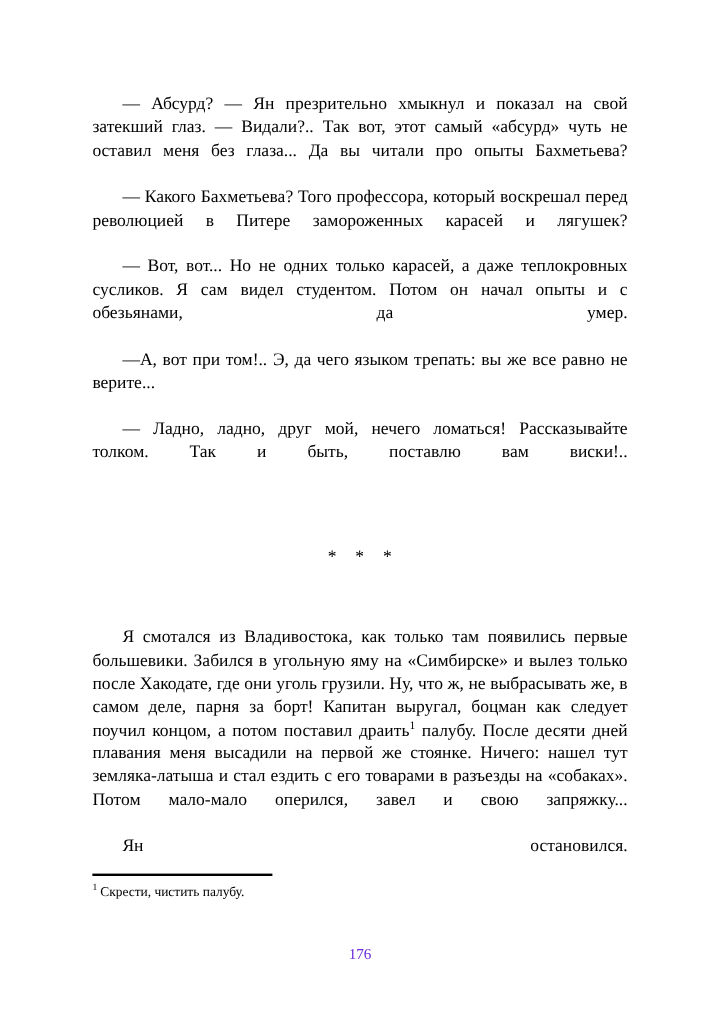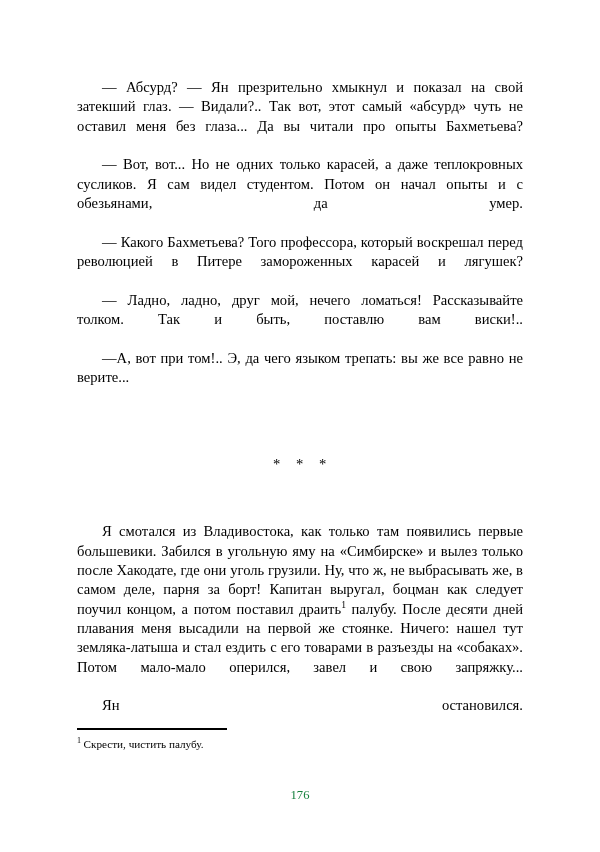--- a/index.html
+++ b/index.html
@@ -103,35 +103,35 @@
 
   
   .folio {
     position: absolute;
     left: 0;
     right: 0;
     top: 787px;
     text-align: center;
     font-size: 12.6px;
     line-height: 16px;
-    color: #15803d;
+    color: #6d28d9;
   }
 </style>
 </head>
 <body>
 
 <div class="page">
 
   <div class="text-block">
 
     <p class="para">— Абсурд? — Ян презрительно хмыкнул и показал на свой затекший глаз. — Видали?.. Так вот, этот самый «абсурд» чуть не оставил меня без глаза... Да вы читали про опыты Бахметьева?</p>
+    <p class="para">— Какого Бахметьева? Того профессора, который воскрешал перед революцией в Питере замороженных карасей и лягушек?</p>
     <p class="para">— Вот, вот... Но не одних только карасей, а даже теплокровных сусликов. Я сам видел студентом. Потом он начал опыты и с обезьянами, да умер.</p>
-    <p class="para">— Какого Бахметьева? Того профессора, который воскрешал перед революцией в Питере замороженных карасей и лягушек?</p>
+    <p class="para">—А, вот при том!.. Э, да чего языком трепать: вы же все равно не верите...</p>
     <p class="para">— Ладно, ладно, друг мой, нечего ломаться! Рассказывайте толком. Так и быть, поставлю вам виски!..</p>
-    <p class="para">—А, вот при том!.. Э, да чего языком трепать: вы же все равно не верите...</p>
 
     <div class="gap-sep-top"></div>
 
     <p class="separator">
       <span class="ast">*</span><span class="ast">*</span><span class="ast">*</span>
     </p>
 
     <div class="gap-sep-bottom"></div>
 
 

